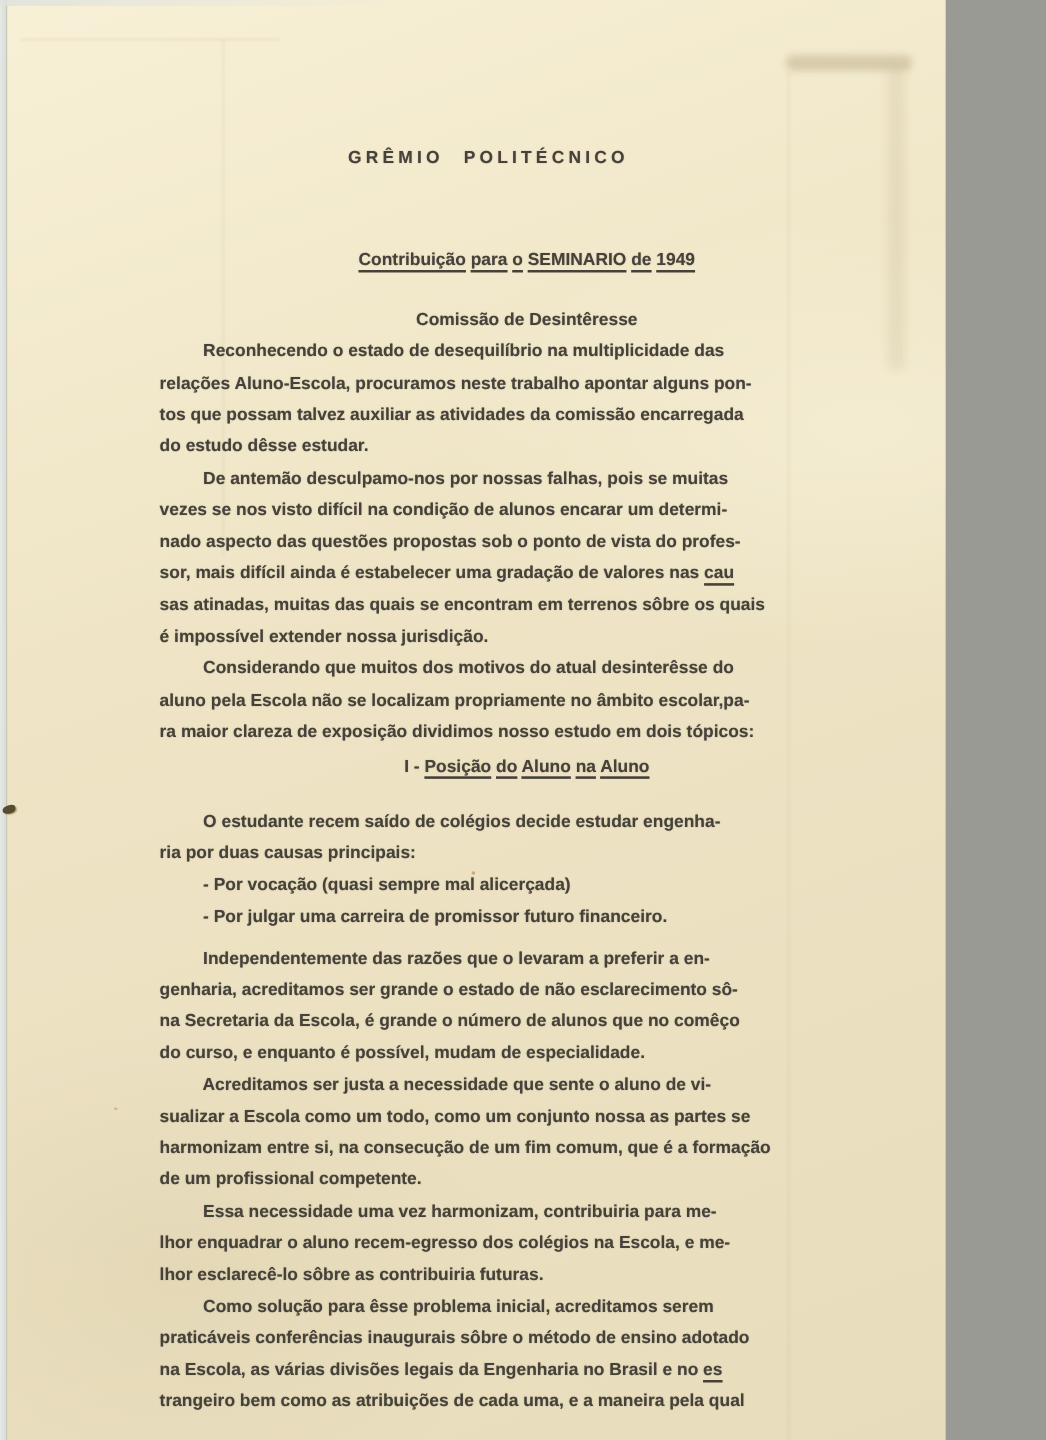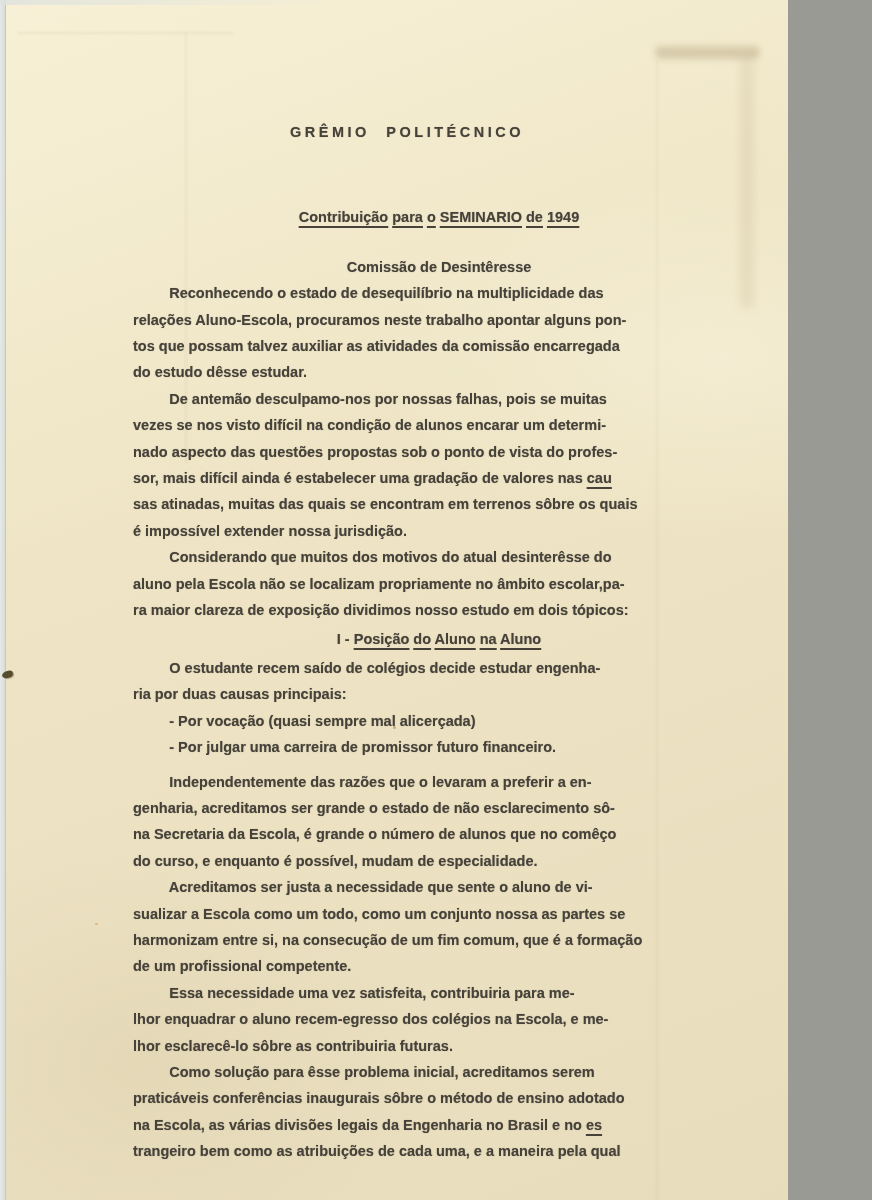--- a/index.html
+++ b/index.html
@@ -74,21 +74,21 @@
   .block{width:612px;}
   .type-title .line{
     text-align:center;letter-spacing:3.5px;word-spacing:9px;
   }
   [data-name="document-title"]{position:relative;left:-32px;}
   .type-subtitle .line,.type-subheading .line,.type-heading .line{text-align:center;}
   [data-name="document-subtitle"]{margin-top:59px;}
   [data-name="document-subheading"]{margin-top:23px;}
   [data-name="paragraph-1"]{}
   [data-name="section-heading-1"]{margin-top:2px;}
-  [data-name="paragraph-4"]{margin-top:3px;}
+  [data-name="paragraph-4"]{margin-top:20px;}
   [data-name="bullet-list"]{}
   [data-name="paragraph-5"]{margin-top:8px;}
 </style>
 </head>
 <body>
 
 <div class="page" data-name="document-page">
   <div class="scan-edge-left" data-name="scan-edge-left"></div>
   <div class="scan-edge-top" data-name="scan-edge-top"></div>
   <div class="ghost-impression" data-name="ghost-ink-impression"></div>
@@ -146,21 +146,21 @@
         <div class="line" data-name="text-line">na Secretaria da Escola, é grande o número de alunos que no comêço</div>
         <div class="line" data-name="text-line">do curso, e enquanto é possível, mudam de especialidade.</div>
       </div>
     <div class="block type-paragraph" data-name="paragraph-6">
         <div class="line" data-name="text-line">         Acreditamos ser justa a necessidade que sente o aluno de vi-</div>
         <div class="line" data-name="text-line">sualizar a Escola como um todo, como um conjunto nossa as partes se</div>
         <div class="line" data-name="text-line">harmonizam entre si, na consecução de um fim comum, que é a formação</div>
         <div class="line" data-name="text-line">de um profissional competente.</div>
       </div>
     <div class="block type-paragraph" data-name="paragraph-7">
-        <div class="line" data-name="text-line">         Essa necessidade uma vez satisfeita, contribuiria para me-</div>
+        <div class="line" data-name="text-line">         Essa necessidade uma vez harmonizam, contribuiria para me-</div>
         <div class="line" data-name="text-line">lhor enquadrar o aluno recem-egresso dos colégios na Escola, e me-</div>
         <div class="line" data-name="text-line">lhor esclarecê-lo sôbre as contribuiria futuras.</div>
       </div>
     <div class="block type-paragraph" data-name="paragraph-8">
         <div class="line" data-name="text-line">         Como solução para êsse problema inicial, acreditamos serem</div>
         <div class="line" data-name="text-line">praticáveis conferências inaugurais sôbre o método de ensino adotado</div>
         <div class="line" data-name="text-line">na Escola, as várias divisões legais da Engenharia no Brasil e no <span class="u" data-name="underlined-text">es</span></div>
         <div class="line" data-name="text-line">trangeiro bem como as atribuições de cada uma, e a maneira pela qual</div>
       </div>
   </div>

